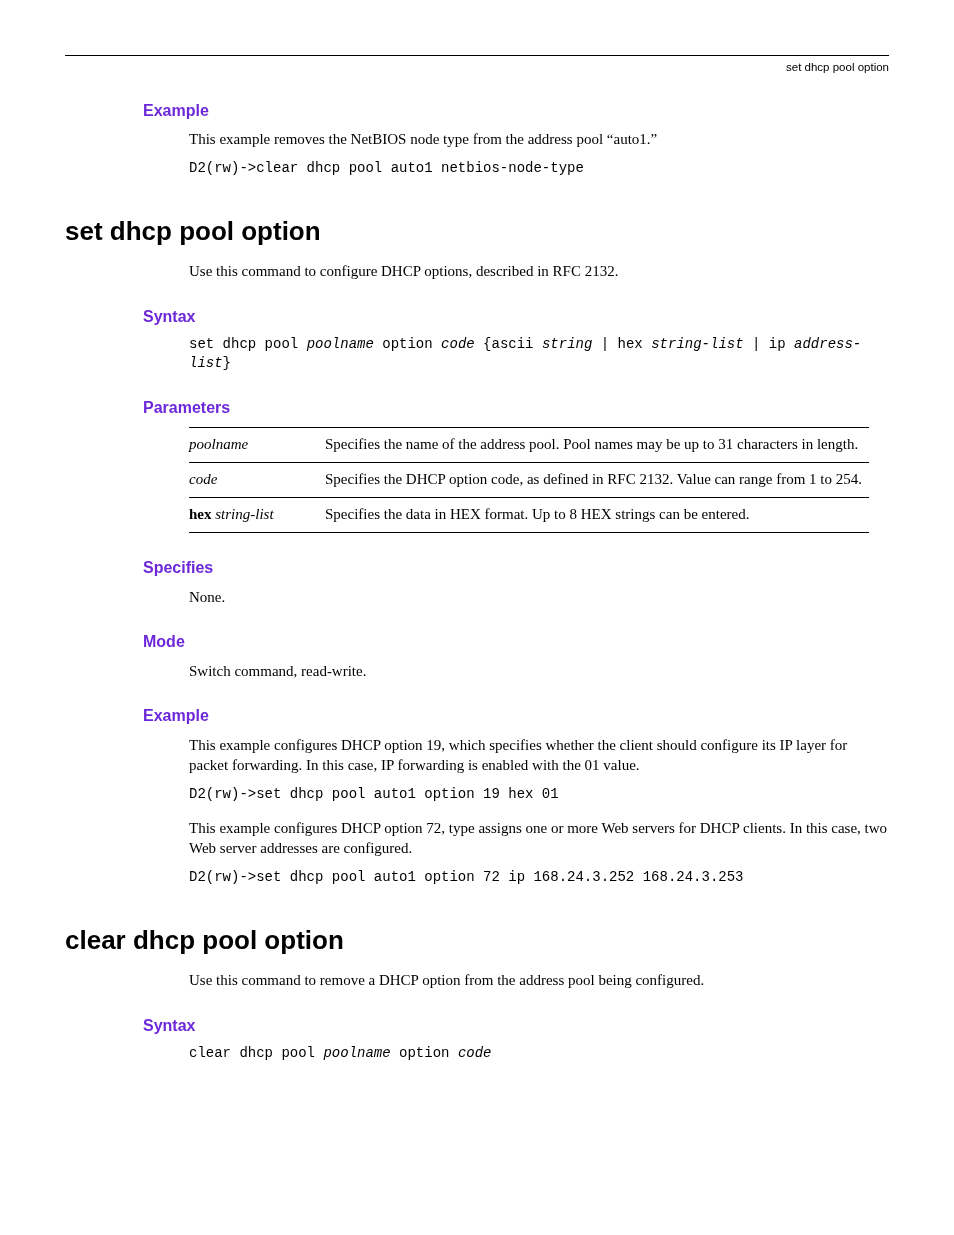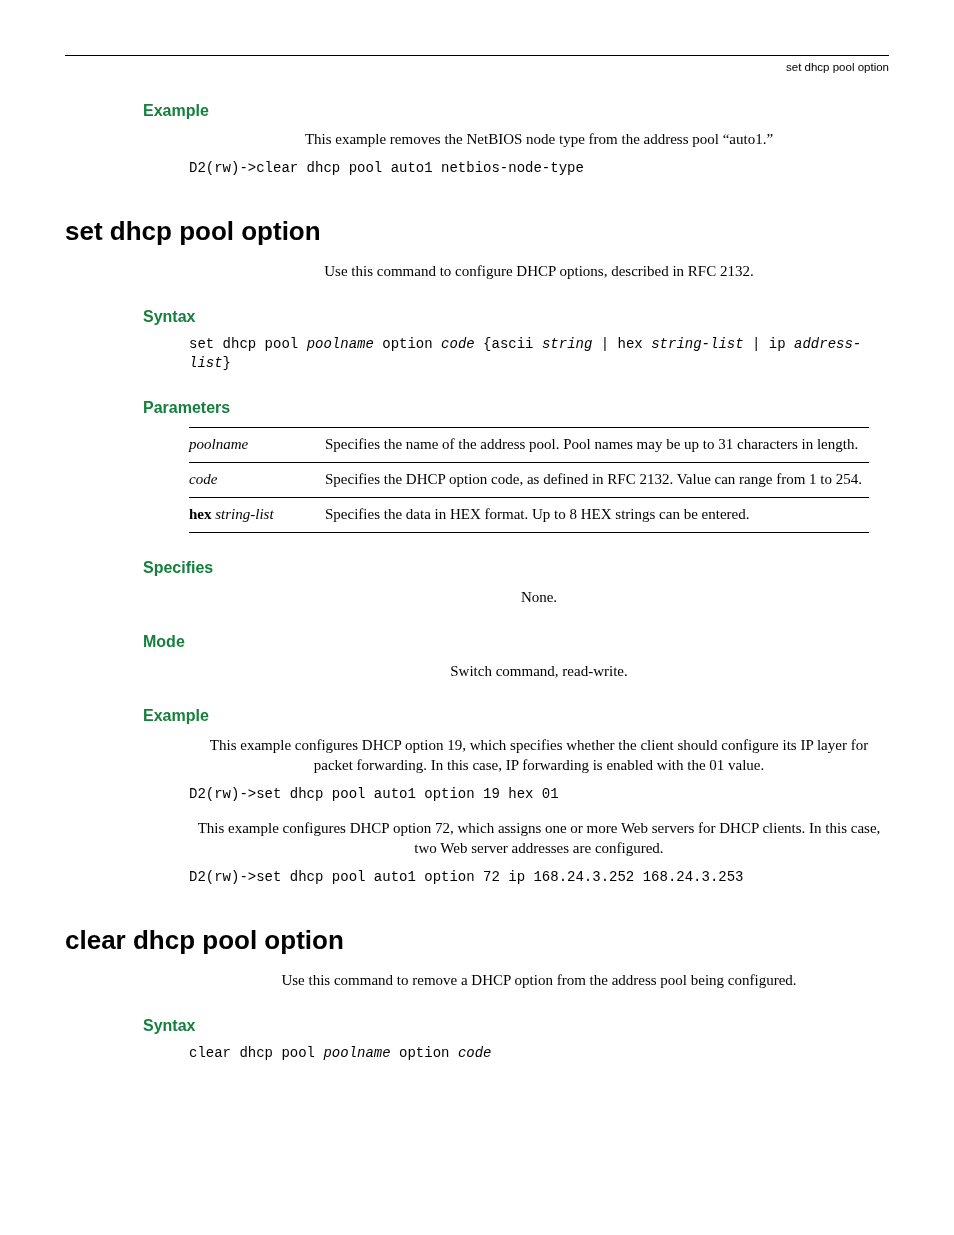--- a/index.html
+++ b/index.html
@@ -20,38 +20,37 @@
   .header-label {
     text-align: right;
     font-family: Arial, Helvetica, sans-serif;
     font-size: 11.5px;
     color: #000;
     margin-bottom: 24px;
   }
   .sub-heading {
     font-family: Arial, Helvetica, sans-serif;
     font-weight: bold;
-    color: #15803d;
+    color: #6d28d9;
     font-size: 16px;
     margin-top: 24px;
     margin-bottom: 8px;
     padding-left: 78px;
   }
   h1.section-heading {
     font-family: Arial, Helvetica, sans-serif;
     font-weight: bold;
     color: #000;
     font-size: 26px;
     margin-top: 36px;
     margin-bottom: 12px;
   }
   .body-text {
     padding-left: 124px;
     margin: 6px 0 10px 0;
-    text-align: center;
   }
   .mono {
     font-family: "Courier New", monospace;
     font-size: 14px;
     padding-left: 124px;
     margin: 6px 0 14px 0;
     white-space: pre-wrap;
     line-height: 1.35;
   }
   .mono .b { font-weight: normal; }
@@ -113,20 +112,20 @@
 
 <div class="sub-heading">Specifies</div>
 <div class="body-text">None.</div>
 
 <div class="sub-heading">Mode</div>
 <div class="body-text">Switch command, read-write.</div>
 
 <div class="sub-heading">Example</div>
 <div class="body-text">This example configures DHCP option 19, which specifies whether the client should configure its IP layer for packet forwarding. In this case, IP forwarding is enabled with the 01 value.</div>
 <div class="mono">D2(rw)-&gt;set dhcp pool auto1 option 19 hex 01</div>
-<div class="body-text">This example configures DHCP option 72, which assigns one or more Web servers for DHCP clients. In this case, two Web server addresses are configured.</div>
+<div class="body-text">This example configures DHCP option 72, type assigns one or more Web servers for DHCP clients. In this case, two Web server addresses are configured.</div>
 <div class="mono">D2(rw)-&gt;set dhcp pool auto1 option 72 ip 168.24.3.252 168.24.3.253</div>
 
 <h1 class="section-heading">clear dhcp pool option</h1>
 <div class="body-text">Use this command to remove a DHCP option from the address pool being configured.</div>
 
 <div class="sub-heading">Syntax</div>
 <div class="mono"><span class="b">clear dhcp pool</span> <span class="i">poolname</span> <span class="b">option</span> <span class="i">code</span></div>
 
 </body></html>

